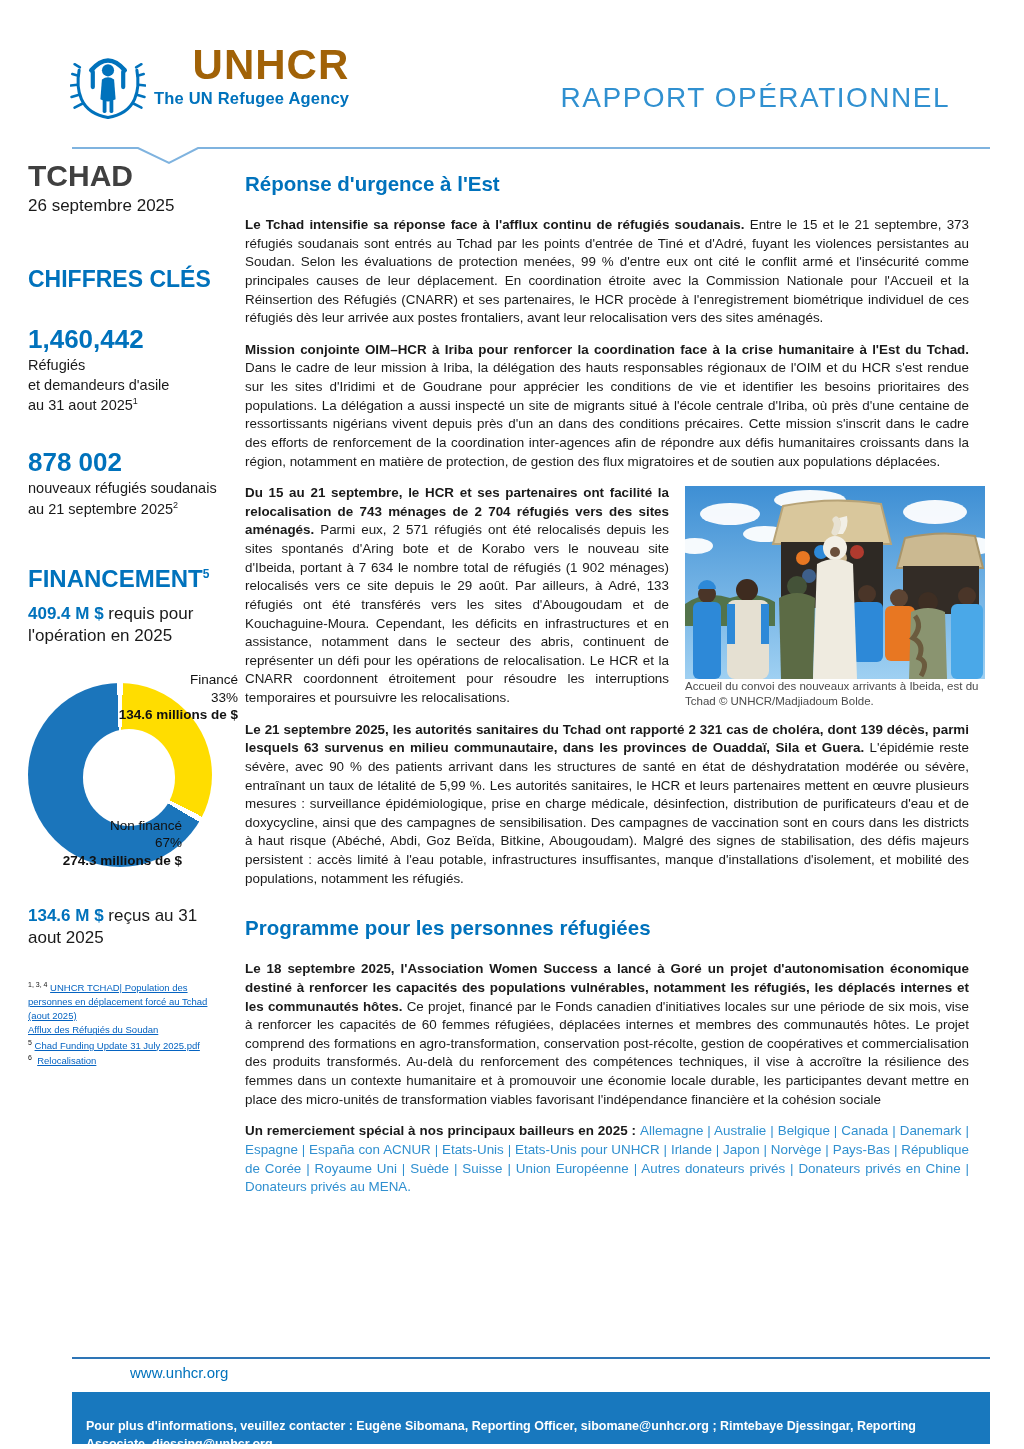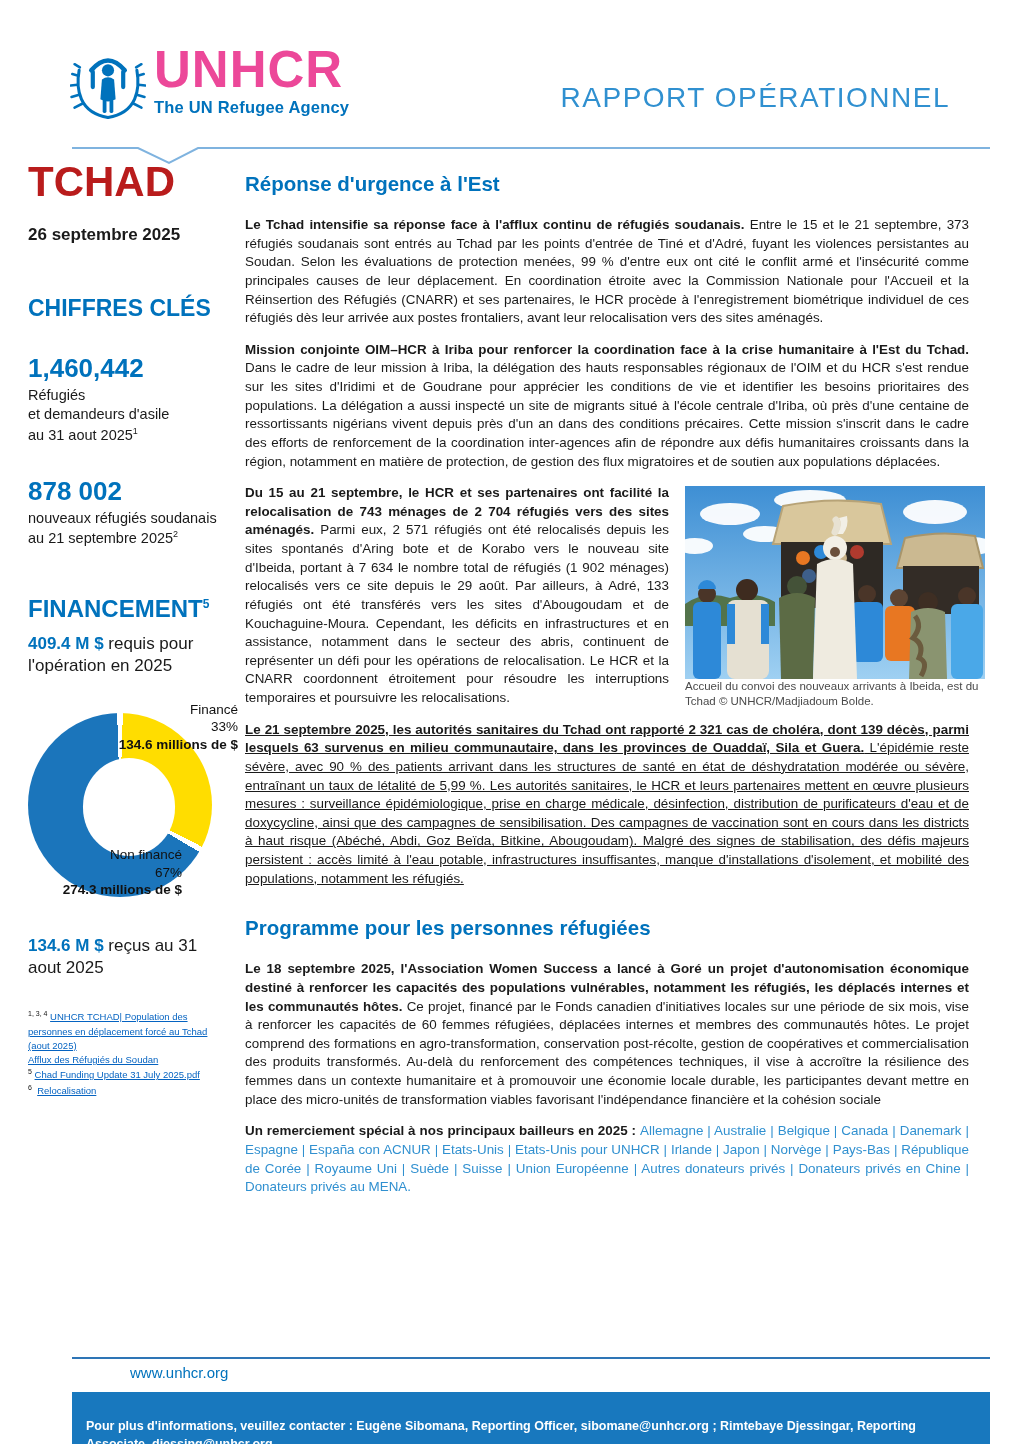--- a/index.html
+++ b/index.html
@@ -1,28 +1,28 @@
 <!DOCTYPE html>
 <html><head>
 <meta charset="utf-8">
 <style>
   html,body{margin:0;padding:0;background:#fff;}
   .page{position:relative;width:1024px;height:1449px;background:#fff;overflow:hidden;
         font-family:"Liberation Sans",sans-serif;color:#1a1a1a;}
   
   .logo-block{position:absolute;left:70px;top:44px;display:flex;gap:8px;align-items:flex-start;}
   .emblem{width:76px;height:80px;}
-  .logo-text .org{font-size:51px;font-weight:bold;color:#ec4899;line-height:1;letter-spacing:1px;}
+  .logo-text .org{font-size:42px;font-weight:bold;color:#a16207;line-height:1;letter-spacing:1px;text-align:right;}
   .logo-text .tagline{font-size:16.5px;font-weight:bold;color:#0072BC;margin-top:3px;letter-spacing:.2px;}
   .report-type{position:absolute;right:74px;top:82px;font-size:28px;color:#3090D0;letter-spacing:1.5px;}
   .top-rule{position:absolute;left:72px;top:145px;width:920px;height:30px;}
   
   .sidebar{position:absolute;left:28px;top:160px;width:202px;}
-  .country{font-size:42px;font-weight:bold;color:#b91c1c;line-height:1.05;}
-  .date{font-size:17px;font-weight:bold;margin-top:21px;}
+  .country{font-size:30px;font-weight:bold;color:#404040;line-height:1.05;}
+  .date{font-size:17px;font-weight:normal;margin-top:4px;}
   .kf-title{font-size:23px;font-weight:bold;color:#0072BC;margin-top:50px;}
   .kf-value{font-size:26px;font-weight:bold;color:#0072BC;margin-top:32px;line-height:1.1;}
   .kf-label{font-size:14.5px;line-height:1.35;margin-top:3px;white-space:pre-line;}
   .kf-label sup{font-size:9px;}
   .fin-title{font-size:24px;font-weight:bold;color:#0072BC;margin-top:46px;}
   .fin-title sup{font-size:12px;}
   .fin-line{font-size:17px;line-height:1.3;margin-top:10px;}
   .fin-line .amt{color:#0072BC;font-weight:bold;}
   .donut-wrap{position:relative;width:202px;height:212px;margin-top:24px;}
   .donut{position:absolute;left:0;top:12px;width:184px;height:184px;border-radius:50%;}
@@ -35,21 +35,21 @@
   .fin-received .amt{color:#0072BC;font-weight:bold;}
   .footnotes{margin-top:30px;font-size:9.5px;line-height:1.5;color:#111;}
   .footnotes a{color:#0563C1;text-decoration:underline;cursor:pointer;}
   .footnotes sup{font-size:7px;}
   
   .main{position:absolute;left:245px;top:172px;width:740px;}
   .main h1{font-size:20.5px;font-weight:bold;color:#0072BC;margin:0 0 20px 0;}
   .main h2{font-size:20.5px;font-weight:bold;color:#0072BC;margin:28px 0 20px 0;}
   .main p{font-size:13.4px;line-height:1.39;text-align:justify;margin:0 16px 13px 0;}
   .main p .lead{font-weight:bold;}
-  .clear{clear:both;text-decoration:underline;}
+  .clear{clear:both;}
   figure.photo{float:right;width:300px;margin:2px 0 6px 16px;}
   figure.photo svg{display:block;width:300px;height:193px;}
   figcaption{font-size:11.5px;color:#4a4a4a;line-height:1.3;text-align:left;}
   .donors .list{color:#3090D0;}
   
   .footer-rule{position:absolute;left:72px;top:1357px;width:918px;height:2px;background:#2E75B6;}
   .footer-url{position:absolute;left:130px;top:1364px;font-size:15px;color:#0072BC;cursor:pointer;}
   .footer-banner{position:absolute;left:72px;top:1392px;width:918px;height:52px;background:#1878BE;
                  box-sizing:border-box;padding:25px 14px;color:#fff;font-size:12.5px;font-weight:bold;line-height:1.45;}
   .footer-banner a{color:#fff;text-decoration:none;cursor:pointer;}

